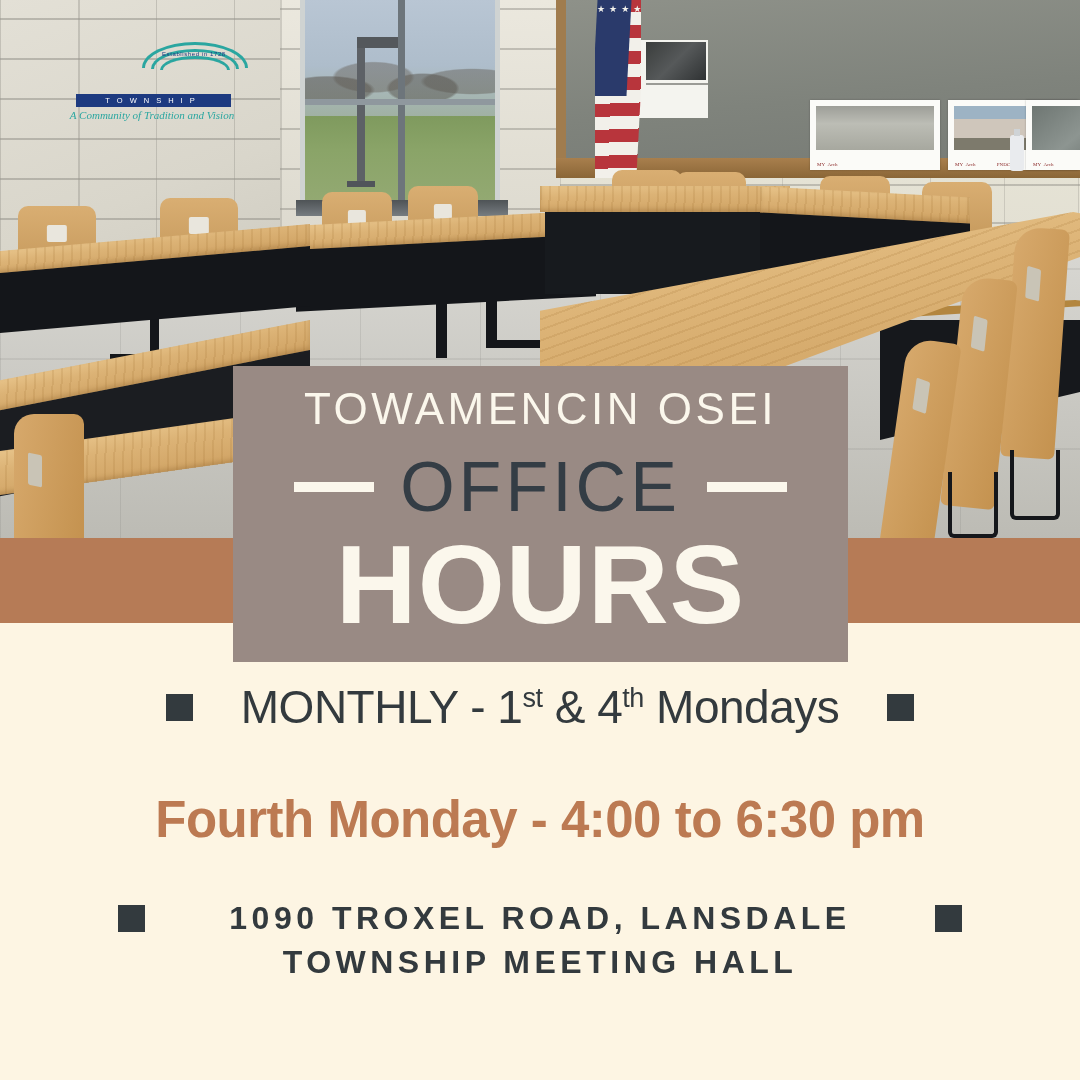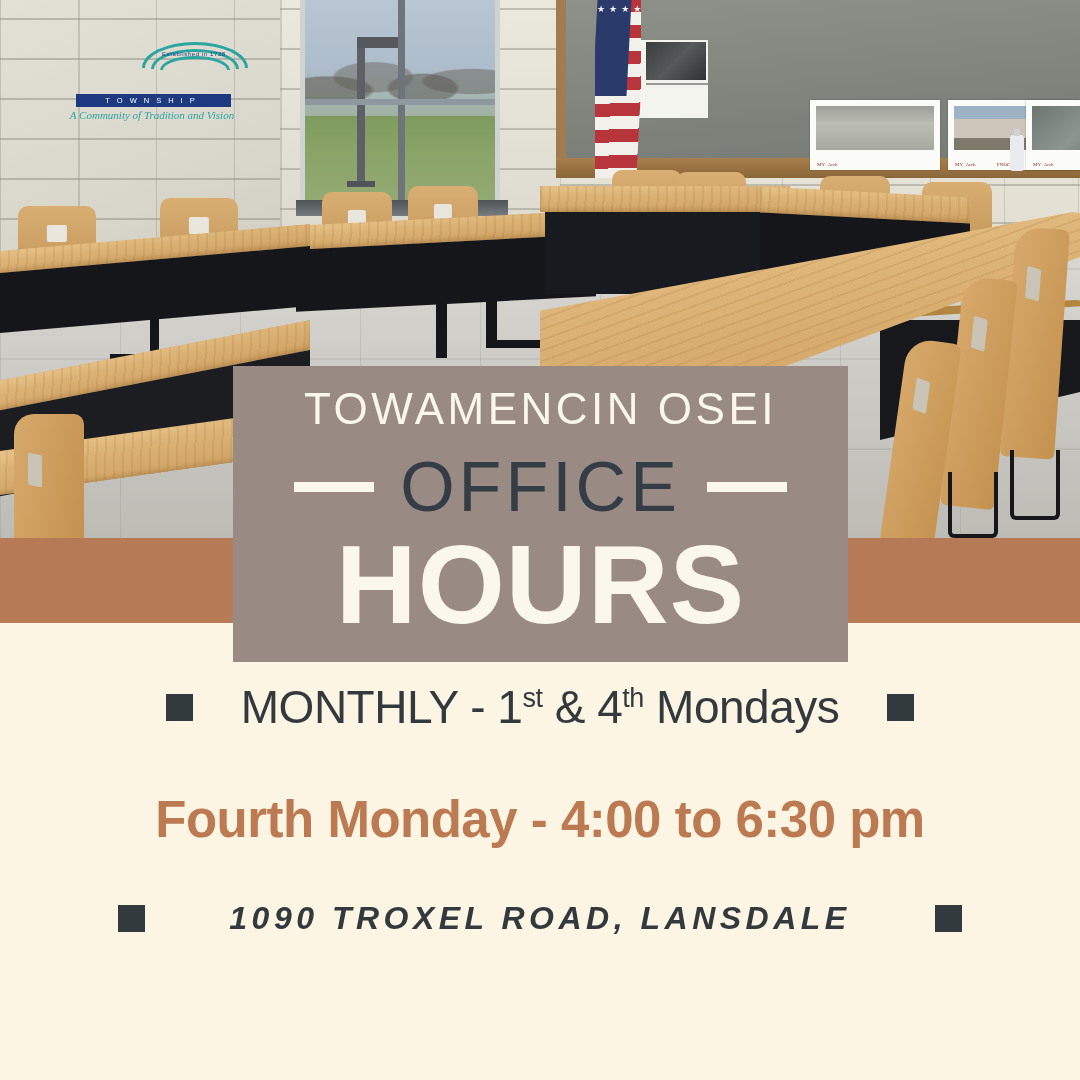--- a/index.html
+++ b/index.html
@@ -241,21 +241,21 @@
   .timeline {
     position:absolute; left:0; width:1080px; text-align:center;
     color:#bc7a52; font-weight:bold; font-size:51px; white-space:nowrap;
     letter-spacing:-.5px;
   }
   #time1 { top:758px; }
   #time2 { top:790px; }
 
   .addr-row {
     position:absolute; left:0; top:896px; width:1080px; height:44px;
-    display:flex; align-items:center; justify-content:center; gap:84px;font-style:italic;
+    display:flex; align-items:center; justify-content:center; gap:84px;
   }
   .addr1 { font-size:32px; font-weight:bold; color:#333a3e; letter-spacing:4.5px; white-space:nowrap; }
   .addr2 {
     position:absolute; left:0; top:944px; width:1080px; text-align:center;
     font-size:32px; font-weight:bold; color:#333a3e; letter-spacing:4.5px; white-space:nowrap;
   }
 
   .pill-wrap { position:absolute; left:0; top:1002px; width:1080px; height:52px; }
   .pill-line { position:absolute; left:0; top:25px; width:1080px; height:3px; background:#b07050; }
   .pill {
@@ -426,15 +426,16 @@
     <div class="sq"></div>
   </div>
 
   <div class="timeline" id="time2">Fourth Monday  - 4:00 to 6:30 pm</div>
 
   <div class="addr-row">
     <div class="sq"></div>
     <div class="addr1">1090 TROXEL ROAD, LANSDALE</div>
     <div class="sq"></div>
   </div>
+  <div class="addr2">TOWNSHIP MEETING HALL</div>
 
 
 </div>
 
 </body></html>

